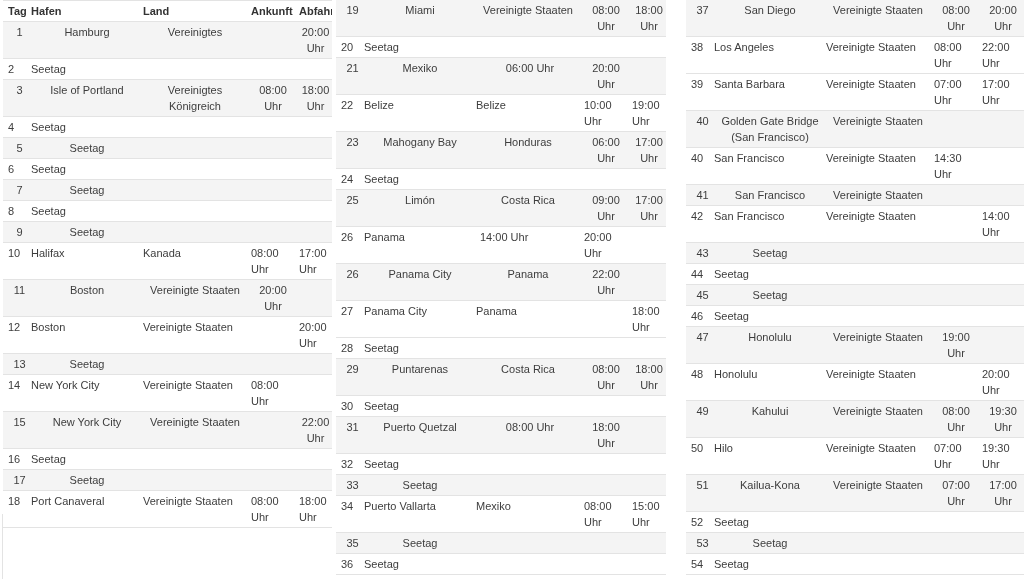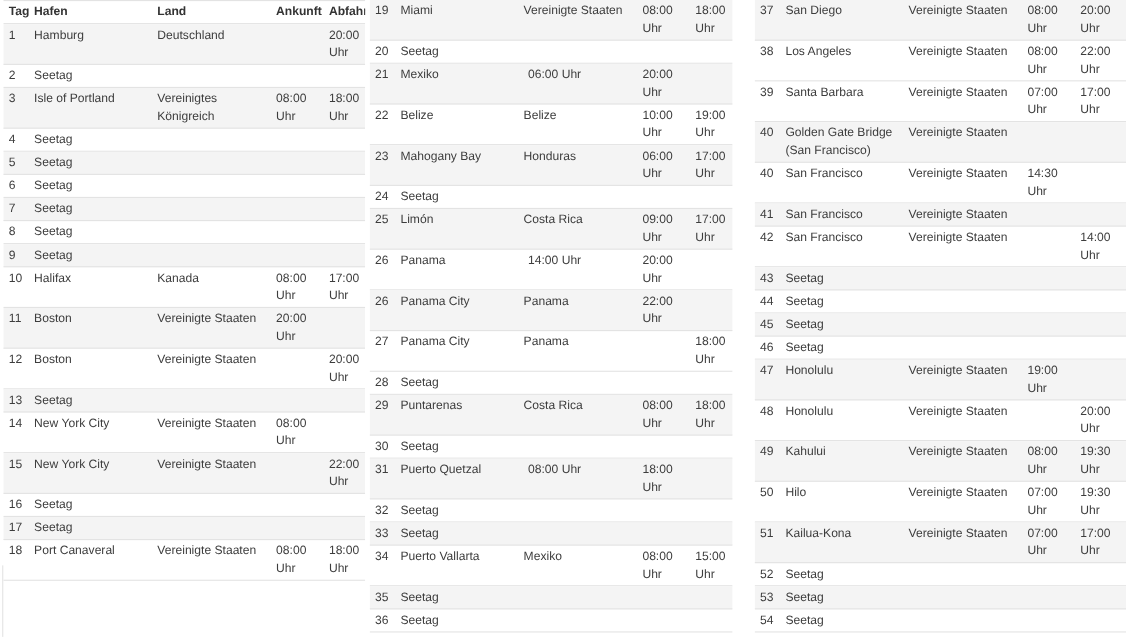--- a/index.html
+++ b/index.html
@@ -13,41 +13,41 @@
   .pane-0{left:3px;width:329px;}
   .pane-1{left:336px;width:330px;}
   .pane-2{left:686px;width:338px;}
   .hdr,.row{display:grid;grid-template-columns:28px 112px 104px 48px 1fr;
             border-bottom:1px solid var(--border);line-height:16px;}
   .hdr{font-weight:bold;color:var(--header);border-top:1px solid var(--border);}
   .c{padding:2px 0;}
   .tag{padding-left:5px;}
   .ankunft,.abfahrt{padding-left:4px;}
   .hdr .ankunft,.hdr .abfahrt{white-space:nowrap;}
-  .row.shade{background:var(--stripe);}
+  .row.shade{background:var(--stripe);text-align:center;}
   .vline{position:absolute;left:2px;top:514px;width:1px;height:65px;background:var(--border);}
 </style>
 </head>
 <body>
 
 <div class="stage">
 
   <div class="pane pane-0">
     <div class="hdr">
       <div class="c tag">Tag</div>
       <div class="c hafen">Hafen</div>
       <div class="c land">Land</div>
       <div class="c ankunft">Ankunft</div>
       <div class="c abfahrt">Abfahrt</div>
     </div>
     <div class="rows">
   <div class="row shade">
     <div class="c tag">1</div>
     <div class="c hafen">Hamburg</div>
-    <div class="c land">Deutschland</div>
+    <div class="c land">Vereinigtes</div>
     <div class="c ankunft"></div>
     <div class="c abfahrt">20:00 Uhr</div>
   </div>
 
   <div class="row">
     <div class="c tag">2</div>
     <div class="c hafen">Seetag</div>
     <div class="c land"></div>
     <div class="c ankunft"></div>
     <div class="c abfahrt"></div>

